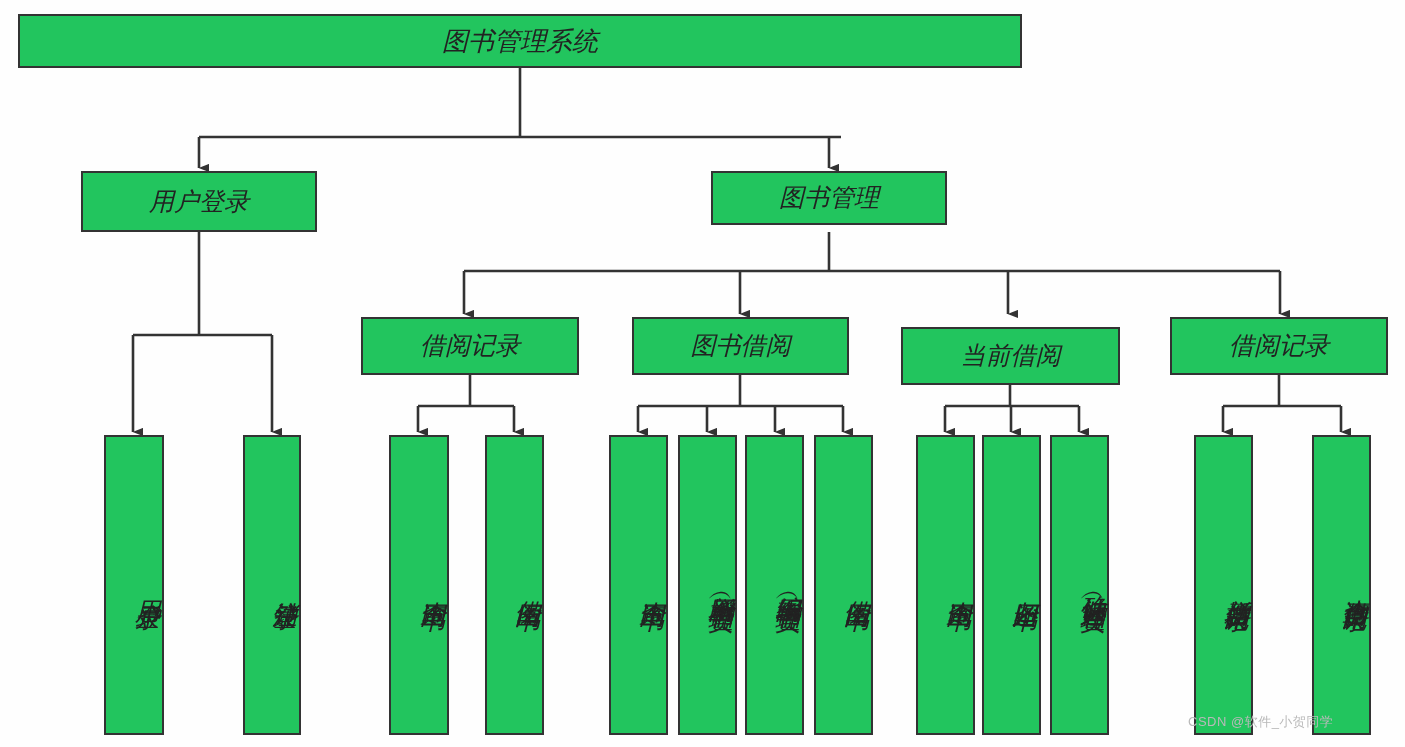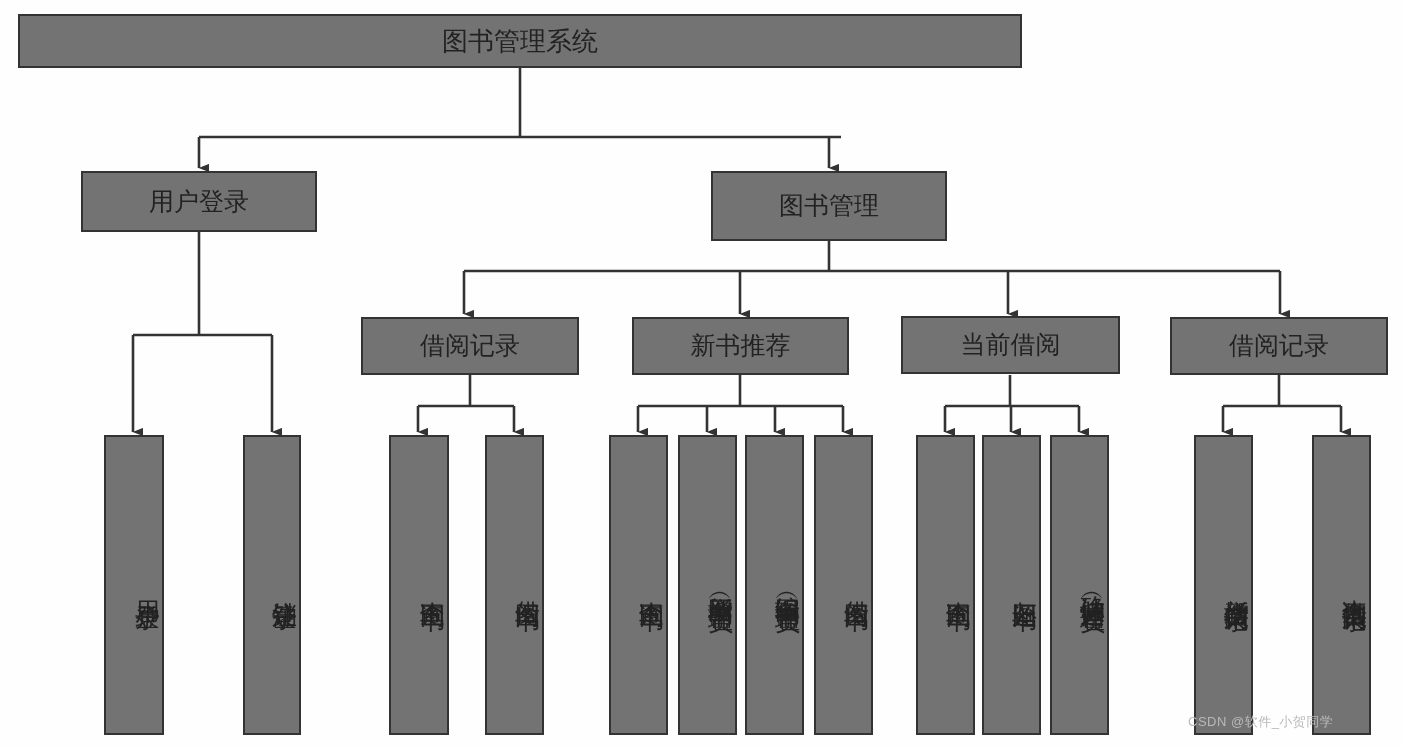--- a/index.html
+++ b/index.html
@@ -22,28 +22,29 @@
     position: absolute;
     left: 0;
     top: 0;
     width: 1405px;
     height: 747px;
     pointer-events: none;
   }
   .node {
     position: absolute;
     box-sizing: border-box;
-    background: #737373;
+    background: #22c55e;
     border: 2.4px solid #333333;
     display: flex;
     align-items: center;
     justify-content: center;
     text-align: center;
     color: #222222;
     line-height: 1.18;
+    font-style: italic;
   }
   .node.horiz {
     font-size: 25px;
   }
   .node.vert {
     writing-mode: vertical-rl;
     text-orientation: upright;
     font-size: 25px;
     letter-spacing: 2px;
     padding: 10px 0;
@@ -124,31 +125,31 @@
     </g>
   </svg>
 
   <div class="node horiz root" style="left:18px; top:14px; width:1004px; height:54px;">
     <span class="label">图书管理系统</span>
   </div>
 
   <div class="node horiz" style="left:81px; top:171px; width:236px; height:61px;">
     <span class="label">用户登录</span>
   </div>
-  <div class="node horiz" style="left:711px; top:171px; width:236px; height:70px;">
+  <div class="node horiz" style="left:711px; top:171px; width:236px; height:54px;">
     <span class="label">图书管理</span>
   </div>
 
   <div class="node horiz" style="left:361px; top:317px; width:218px; height:58px;">
     <span class="label">借阅记录</span>
   </div>
   <div class="node horiz" style="left:632px; top:317px; width:217px; height:58px;">
-    <span class="label">新书推荐</span>
+    <span class="label">图书借阅</span>
   </div>
-  <div class="node horiz" style="left:901px; top:316px; width:219px; height:58px;">
+  <div class="node horiz" style="left:901px; top:327px; width:219px; height:58px;">
     <span class="label">当前借阅</span>
   </div>
   <div class="node horiz" style="left:1170px; top:317px; width:218px; height:58px;">
     <span class="label">借阅记录</span>
   </div>
 
   <div class="node vert" style="left:104px; top:435px; width:60px; height:300px;">
     <span class="label">用户登录</span>
   </div>
   <div class="node vert" style="left:243px; top:435px; width:58px; height:300px;">

